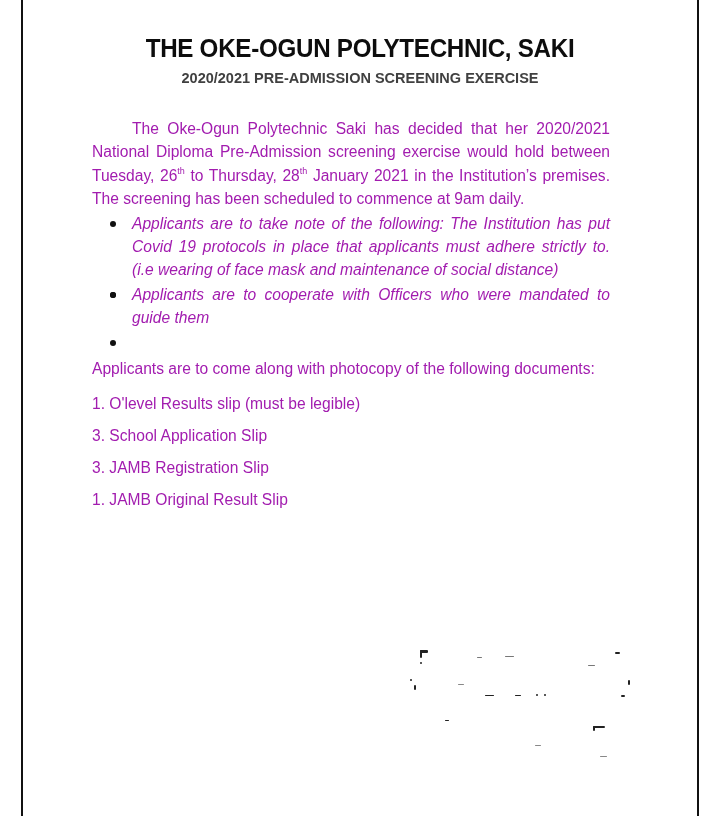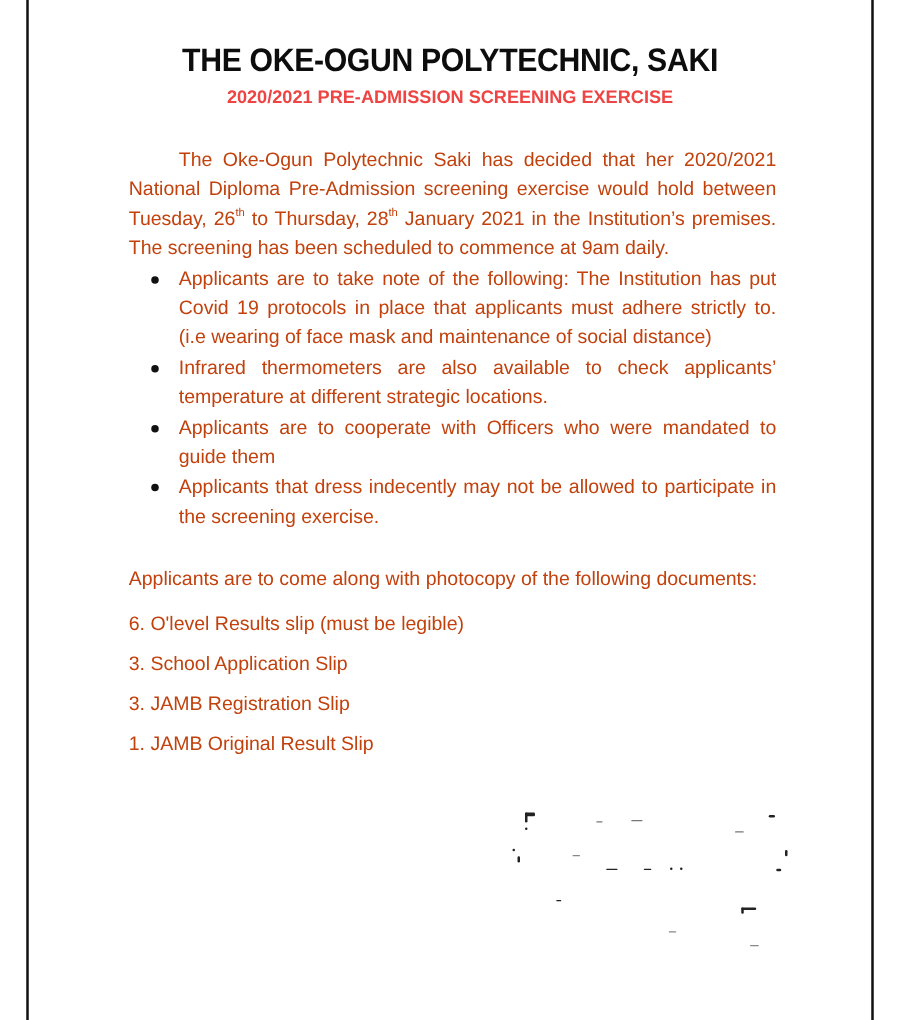--- a/index.html
+++ b/index.html
@@ -39,45 +39,46 @@
       transform-origin: center;
     }
     .subtitle {
       position: absolute;
       left: 0;
       width: 720px;
       top: 70px;
       text-align: center;
       font-size: 14.5px;
       font-weight: bold;
-      color: #ef4444;
+      color: #404040;
     }
     .content {
       position: absolute;
-      left: 103px;
+      left: 92px;
       top: 117px;
       width: 518px;
       font-size: 15.6px;
       line-height: 23.4px;
-      color: #c2410c;
+      color: #a21caf;
     }
     .para {
       text-align: justify;
       text-indent: 40px;
       margin: 0;
     }
     sup {
       font-size: 9px;
       line-height: 0;
       vertical-align: 7px;
     }
     ul.bullets {
       list-style: none;
       margin: 0;
       padding: 0 0 0 40px;
+      font-style: italic;
     }
     ul.bullets li {
       position: relative;
       text-align: justify;
       margin-top: 1px;
     }
     ul.bullets li .bullet {
       position: absolute;
       left: -22px;
       top: 9px;
@@ -111,29 +112,29 @@
 <div class="title">THE OKE-OGUN POLYTECHNIC, SAKI</div>
 <div class="subtitle">2020/2021 PRE-ADMISSION SCREENING EXERCISE</div>
 
 <div class="content">
   <p class="para">
     <span>The Oke-Ogun Polytechnic Saki has decided that her 2020/2021 National Diploma Pre-Admission screening exercise would hold between Tuesday, 26</span><sup>th</sup><span> to Thursday, 28</span><sup>th</sup><span> January 2021 in the Institution’s premises. The screening has been scheduled to commence at 9am daily.</span>
   </p>
 
   <ul class="bullets">
     <li><span class="bullet"></span><span>Applicants are to take note of the following: The Institution has put Covid 19 protocols in place that applicants must adhere strictly to. (i.e wearing of face mask and maintenance of social distance)</span></li>
-    <li><span class="bullet"></span><span>Infrared thermometers are also available to check applicants’ temperature at different strategic locations.</span></li>
+    <li><span class="bullet"></span></li>
     <li><span class="bullet"></span><span>Applicants are to cooperate with Officers who were mandated to guide them</span></li>
-    <li><span class="bullet"></span><span>Applicants that dress indecently may not be allowed to participate in the screening exercise.</span></li>
+    <li><span class="bullet"></span></li>
   </ul>
 
   <div class="docs-intro">Applicants are to come along with photocopy of the following documents:</div>
 
   <div class="doc-list">
-    <div class="doc-item">6. O'level Results slip (must be legible)</div>
+    <div class="doc-item">1. O'level Results slip (must be legible)</div>
     <div class="doc-item">3. School Application Slip</div>
     <div class="doc-item">3. JAMB Registration Slip</div>
     <div class="doc-item">1. JAMB Original Result Slip</div>
   </div>
 </div>
 
 <div>
   <div class="smudge" style="left:420px;top:650px;width:8px;height:3px;"></div>
   <div class="smudge" style="left:420px;top:650px;width:2px;height:8px;"></div>
   <div class="smudge" style="left:420px;top:662px;width:2px;height:2px;"></div>

